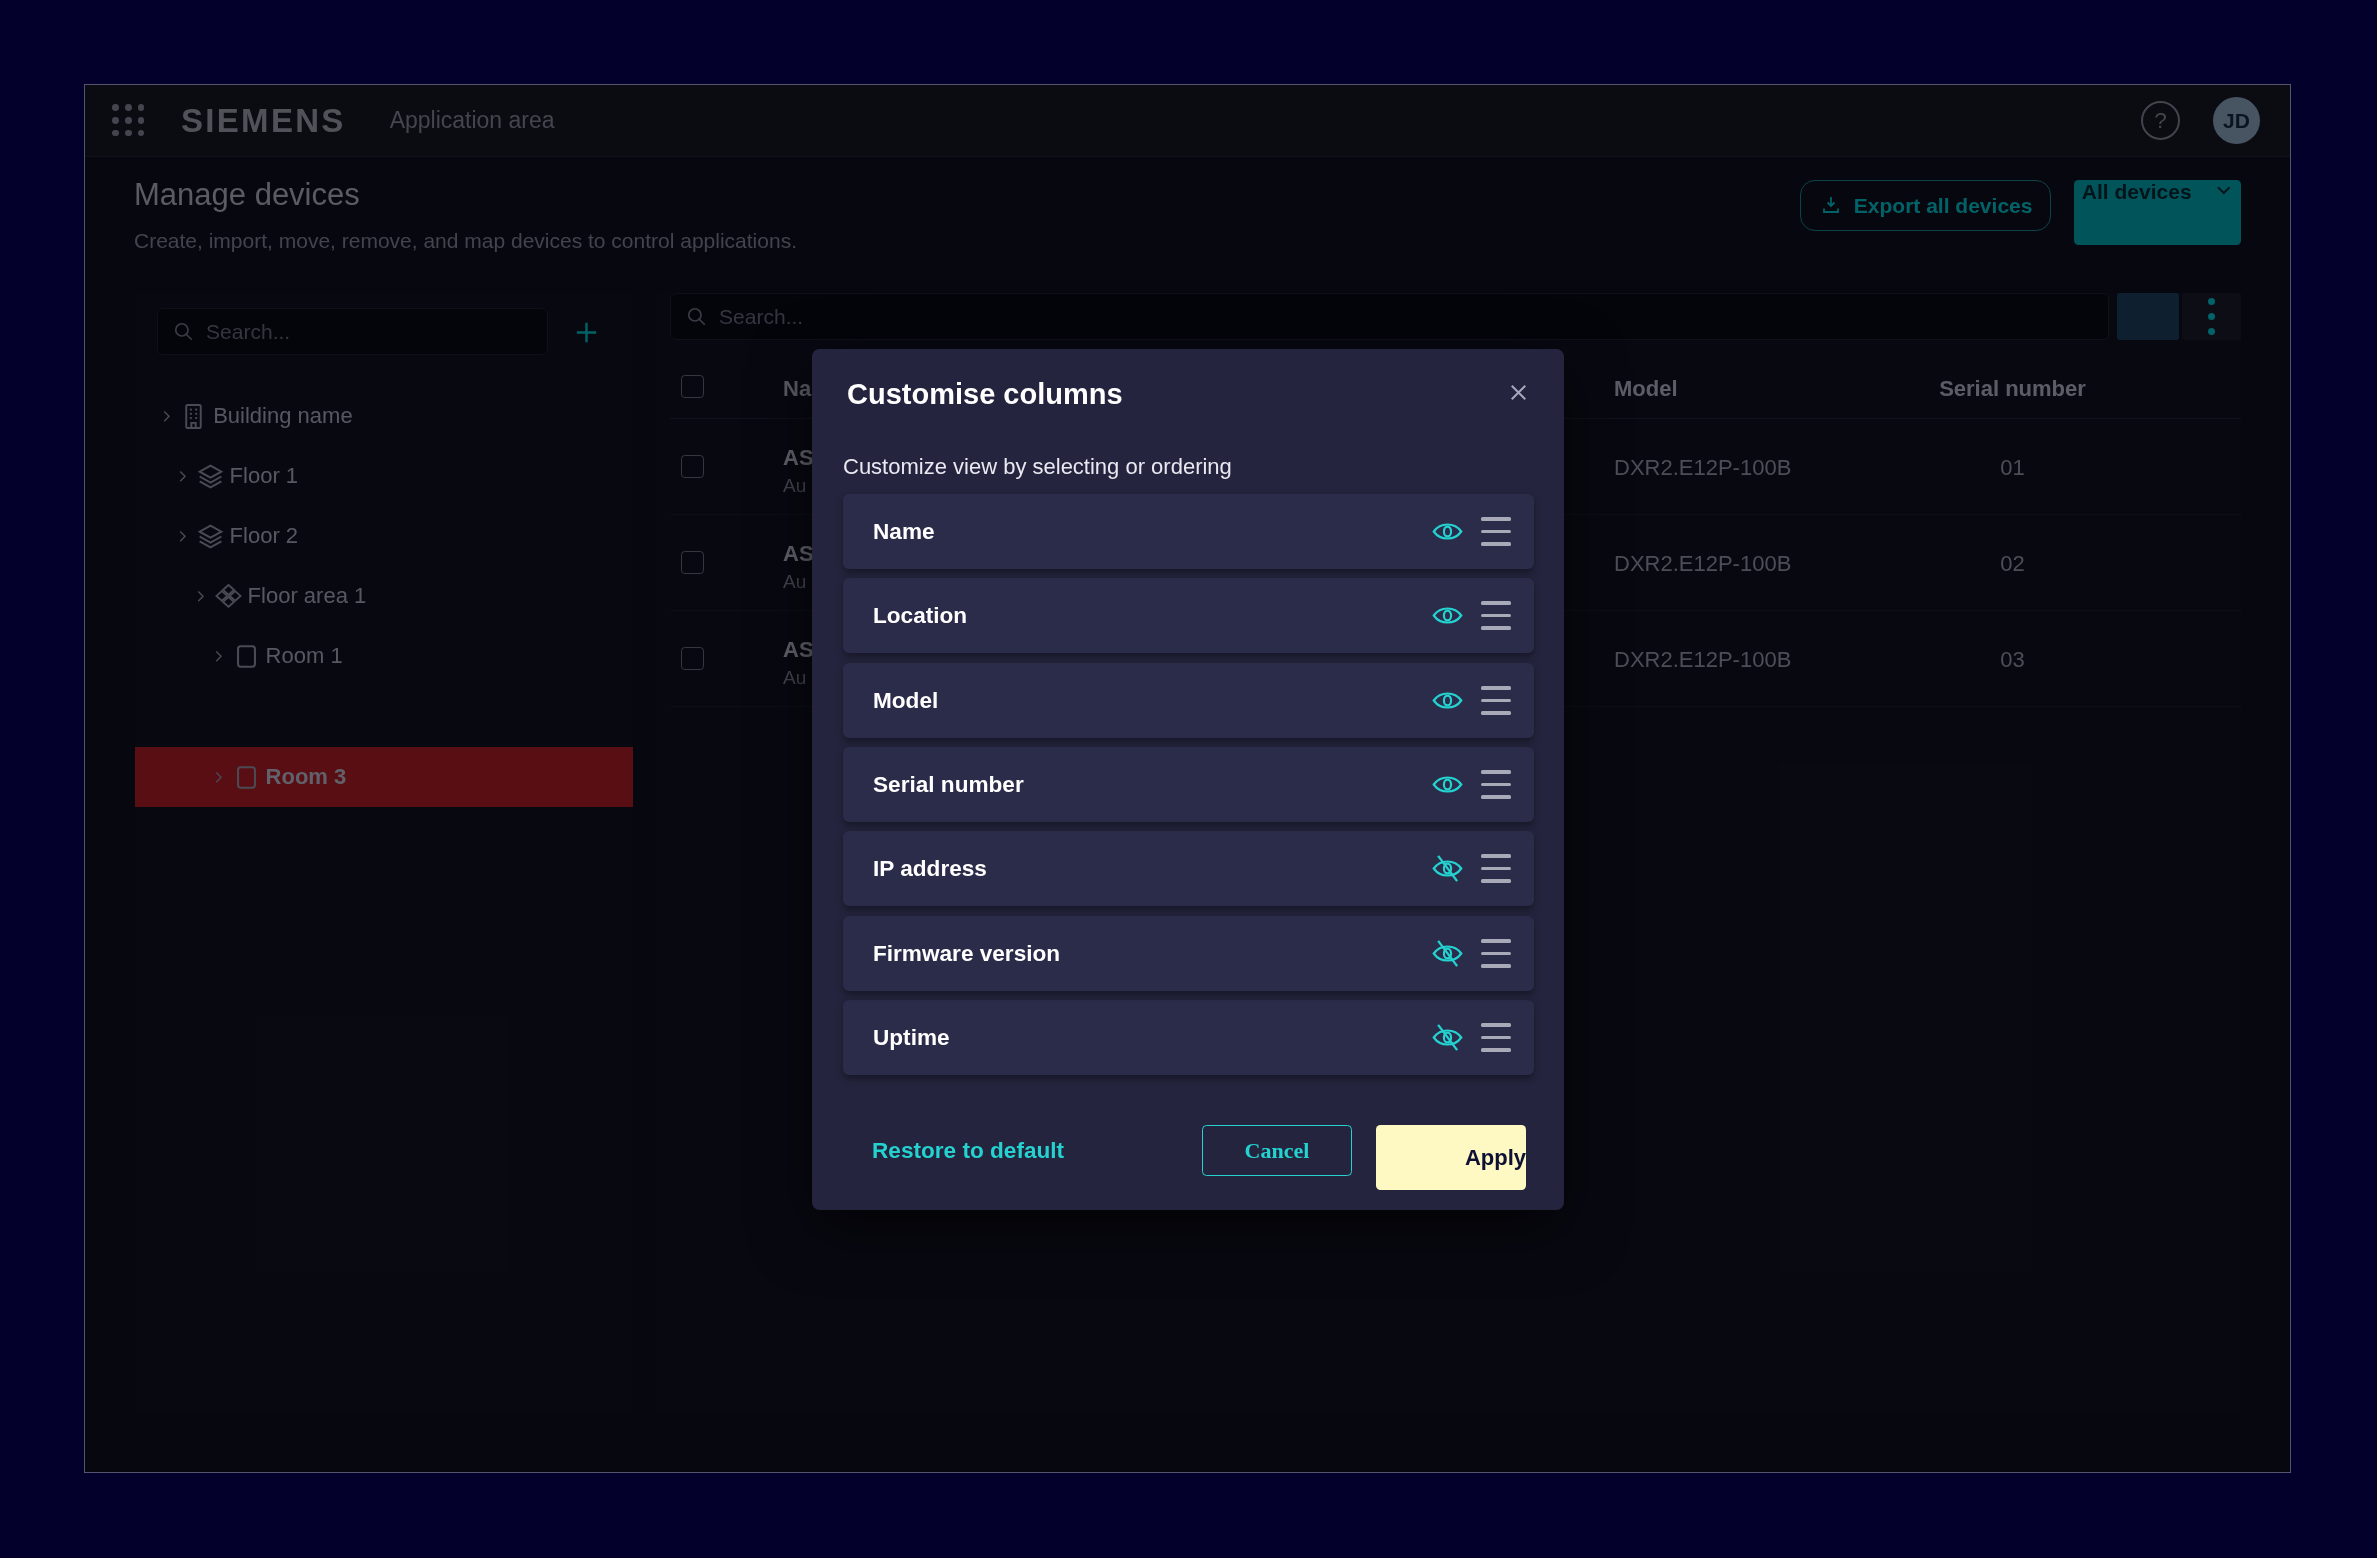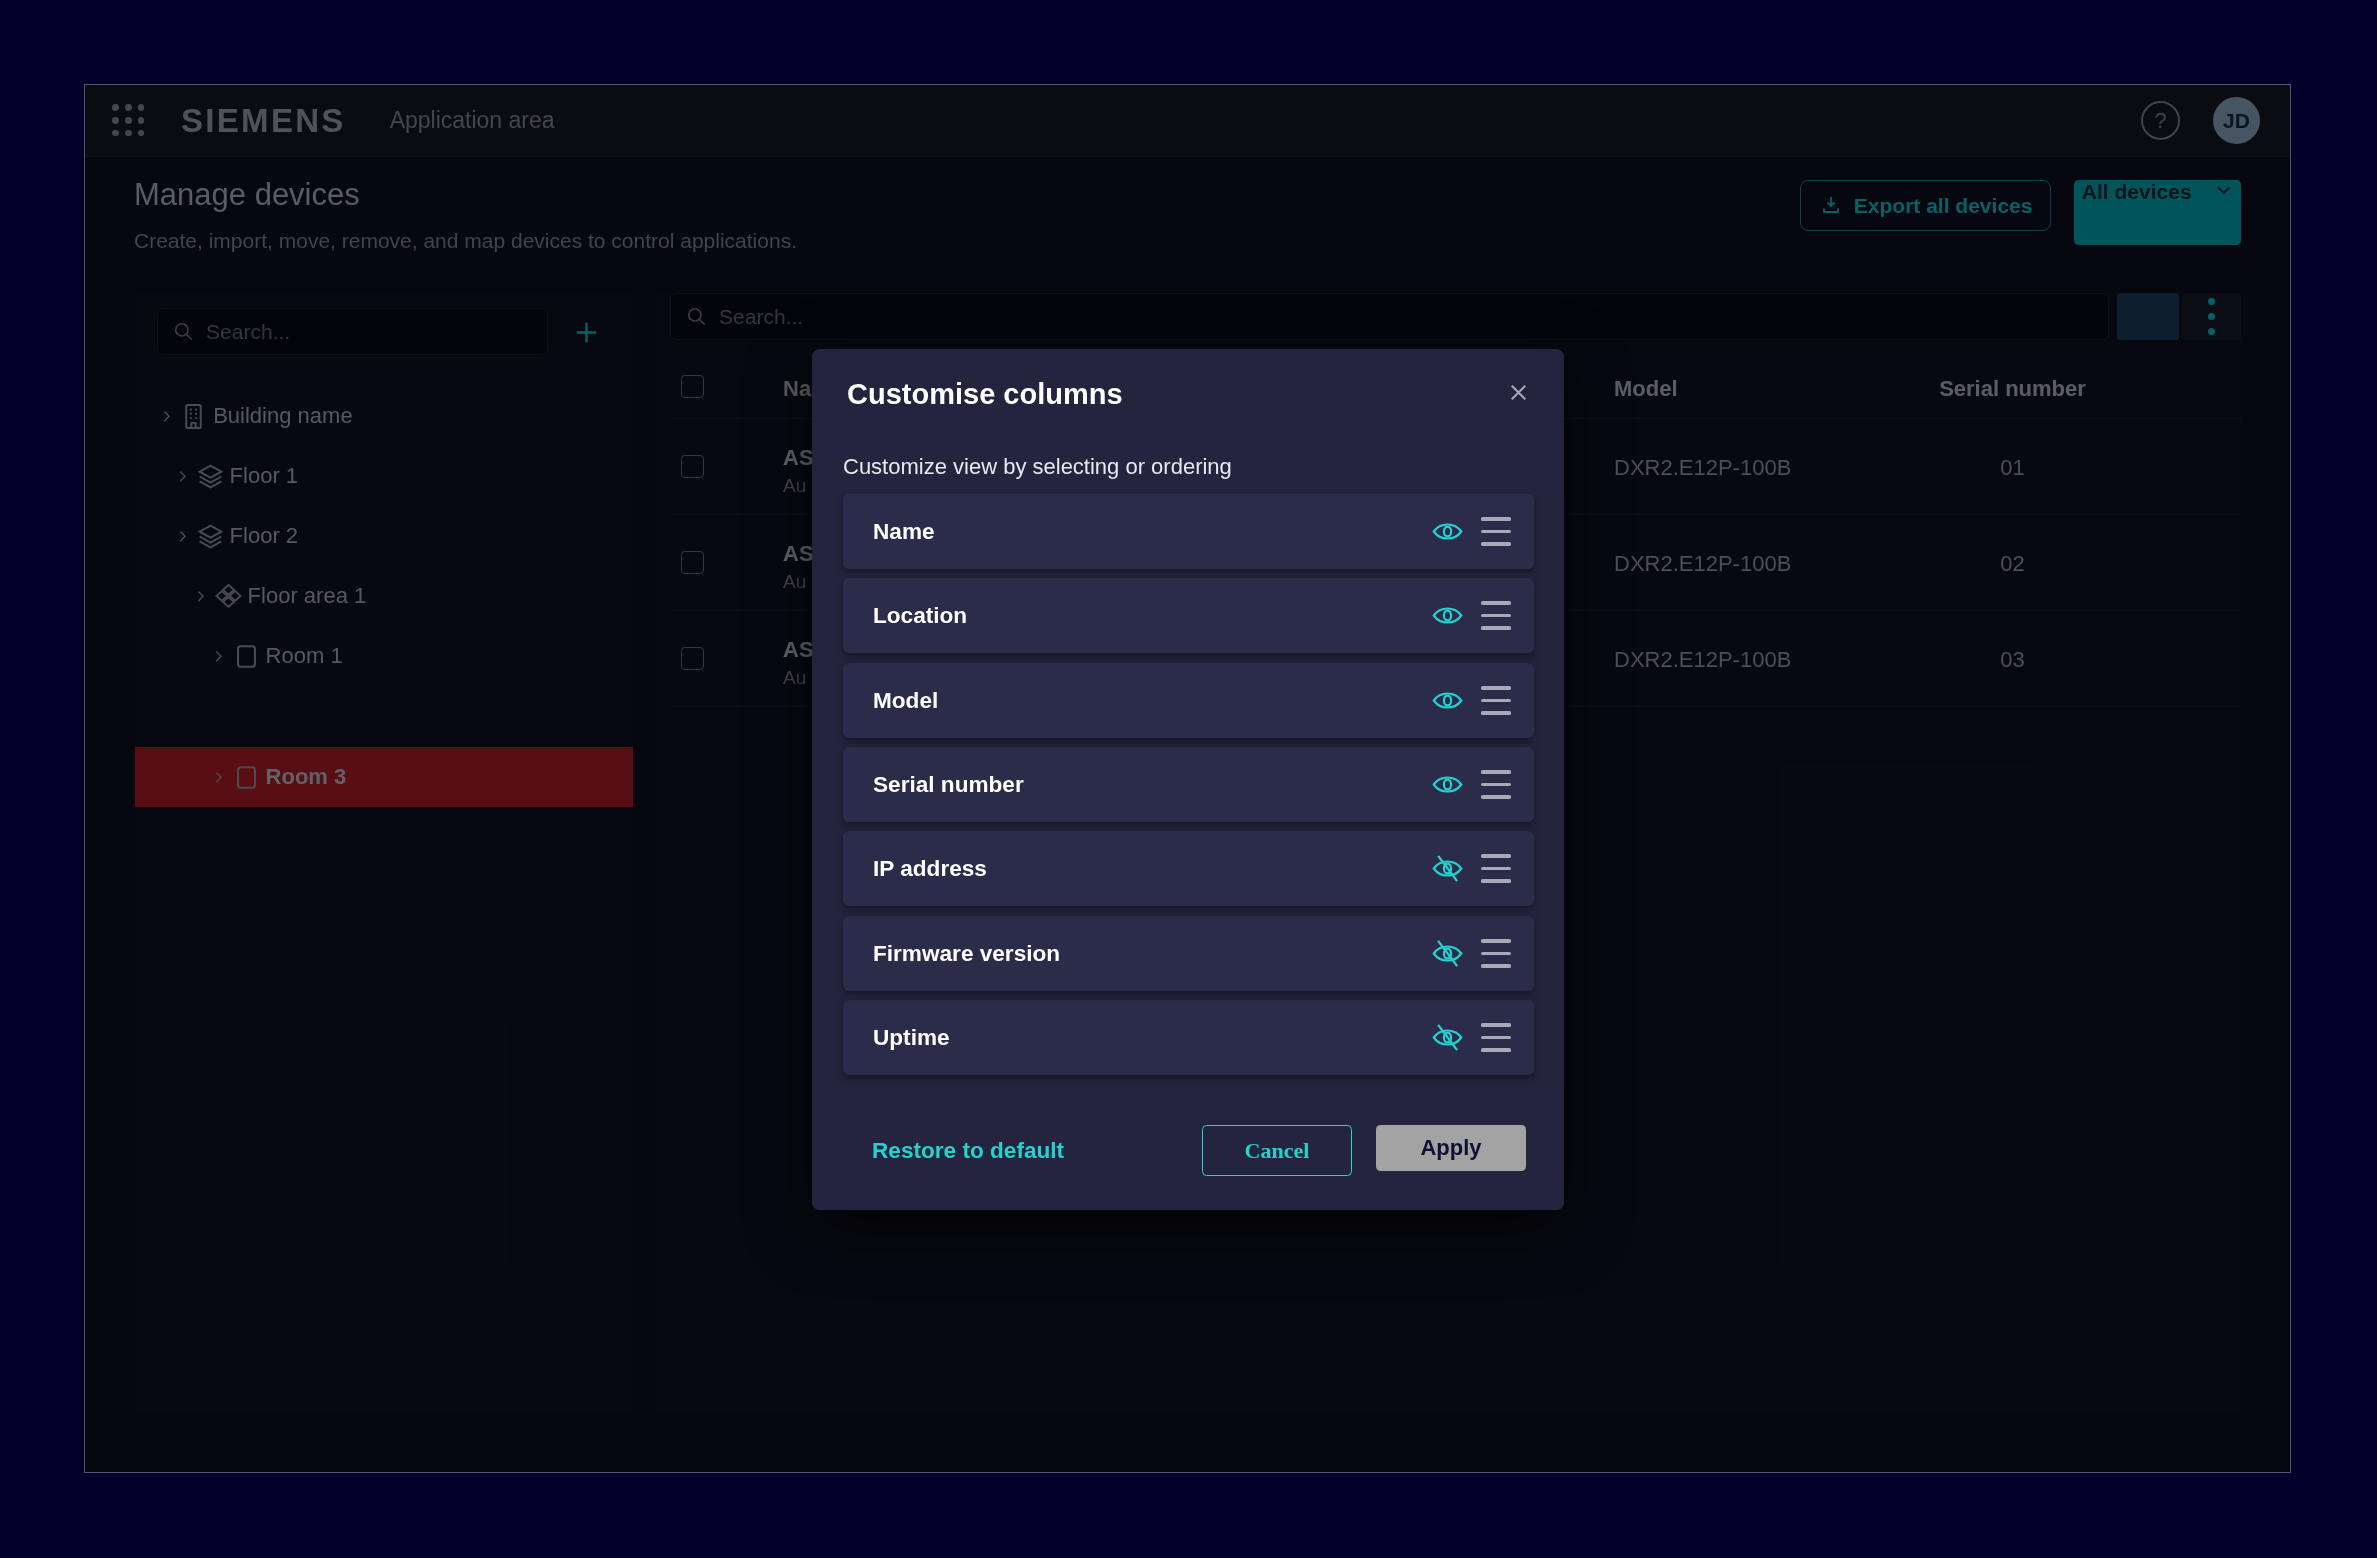--- a/index.html
+++ b/index.html
@@ -42,21 +42,21 @@
     width:47px; height:47px; border-radius:50%; background:#93AFC2;
     color:#16283A; font-size:21px; font-weight:bold;
     display:flex; align-items:center; justify-content:center; margin-right:30px; cursor:pointer;
   }
 
   
   .page-title { position:absolute; left:49px; top:92px; font-size:31px; color:#BCBCC5; z-index:1; }
   .page-subtitle { position:absolute; left:49px; top:144px; font-size:21px; color:#8A8A94; z-index:1; }
   .export-btn {
     position:absolute; left:1715px; top:95px; width:251px; height:51px; z-index:1;
-    border:1.5px solid #1A8A8A; border-radius:8px; background:transparent;
+    border:1.5px solid #1A8A8A; border-radius:15px; background:transparent;
     color:#00CCCC; font-size:21px; font-weight:600;
     display:flex; align-items:center; justify-content:center; gap:11.3px; cursor:pointer;
     font-family:"Liberation Sans", sans-serif;
   }
   .scope-btn {
     position:absolute; left:1989px; top:95px; width:167px; height:65px; z-index:1;
     background:#00AFAF; border:none; border-radius:4.5px;
     color:#05262A; font-size:21px; font-weight:600;
     display:flex; align-items:flex-start; justify-content:center; gap:22px; cursor:pointer;
     font-family:"Liberation Sans", sans-serif;
@@ -174,24 +174,25 @@
     font-size:22.6px; font-weight:bold; color:#24D2CF; cursor:pointer;
     font-family:"Liberation Sans", sans-serif;
   }
   .cancel-btn {
     position:absolute; left:390px; top:776px; width:150px; height:51px;
     background:transparent; border:1.5px solid #24D2CF; border-radius:4.5px;
     color:#24D2CF; font-size:22px; font-weight:600; cursor:pointer;
     font-family:Liberation Serif, serif;
   }
   .apply-btn {
-    position:absolute; left:564px; top:776px; width:150px; height:46px;
-    background:#a3a3a3; border:none; border-radius:4.5px;
+    position:absolute; left:564px; top:776px; width:150px; height:65px;
+    background:#fef9c3; border:none; border-radius:4.5px;
     color:#0E1134; font-size:22px; font-weight:bold; cursor:pointer;
     font-family:"Liberation Sans", sans-serif;
+    text-align:right;
   }
 </style>
 </head>
 <body>
 
 <svg width="0" height="0" style="position:absolute">
   <defs>
     <g id="i-chevron-right">
         <path d="M9 5l7 7-7 7" fill="none" stroke="currentColor" stroke-width="2"></path>
       </g>

